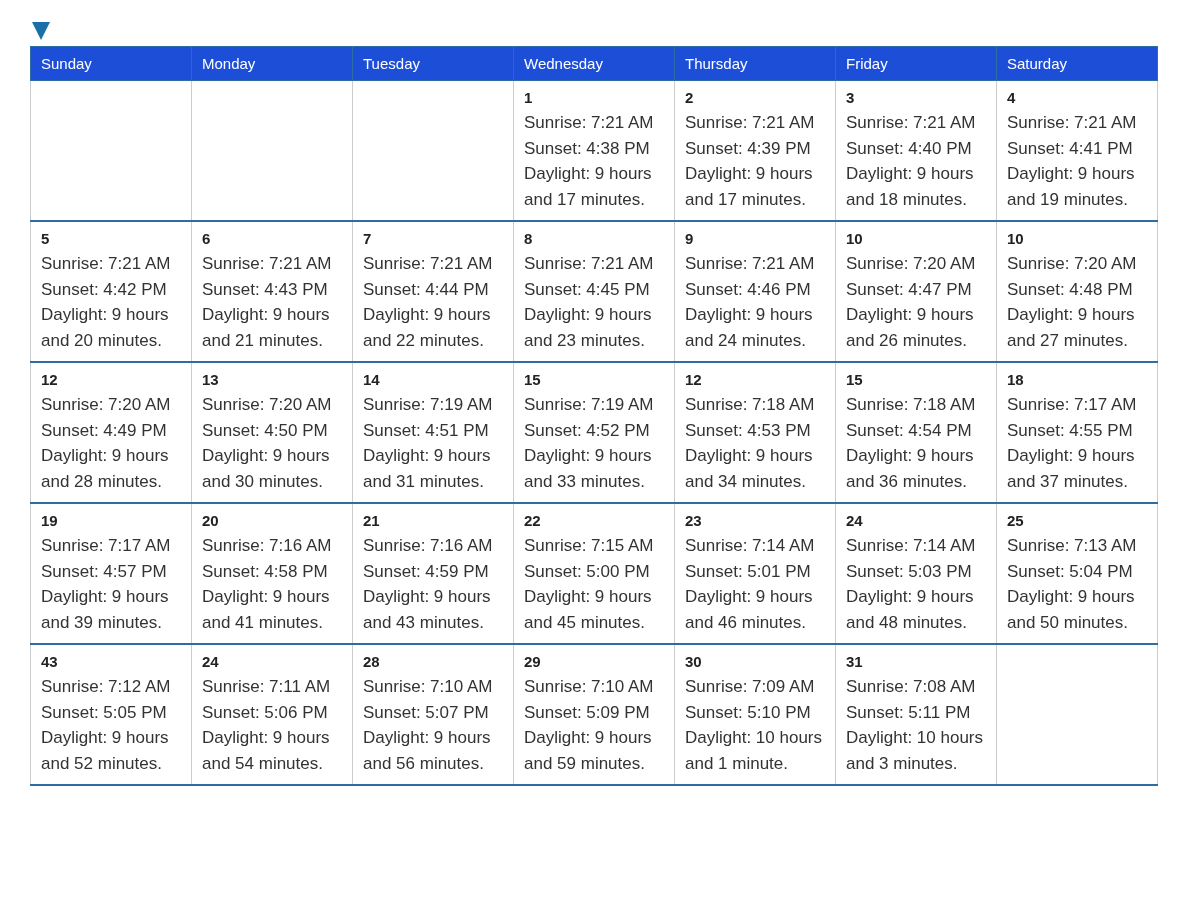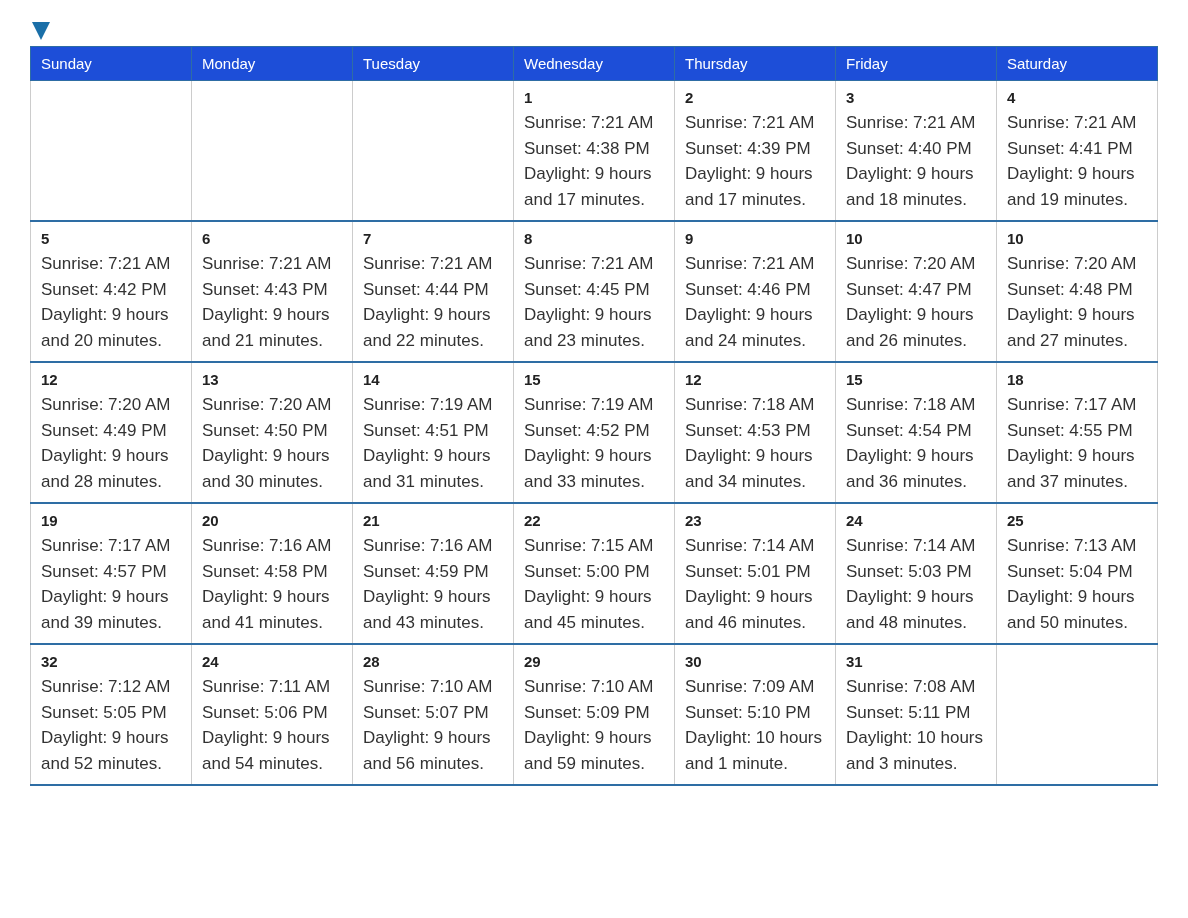--- a/index.html
+++ b/index.html
@@ -231,21 +231,21 @@
           <span class="day-num">24</span>
           <div class="day-info">Sunrise: 7:14 AM<br>Sunset: 5:03 PM<br>Daylight: 9 hours<br>and 48 minutes.</div>
         </td>
         <td>
           <span class="day-num">25</span>
           <div class="day-info">Sunrise: 7:13 AM<br>Sunset: 5:04 PM<br>Daylight: 9 hours<br>and 50 minutes.</div>
         </td>
       </tr>
       <tr>
         <td>
-          <span class="day-num">32</span>
+          <span class="day-num">43</span>
           <div class="day-info">Sunrise: 7:12 AM<br>Sunset: 5:05 PM<br>Daylight: 9 hours<br>and 52 minutes.</div>
         </td>
         <td>
           <span class="day-num">24</span>
           <div class="day-info">Sunrise: 7:11 AM<br>Sunset: 5:06 PM<br>Daylight: 9 hours<br>and 54 minutes.</div>
         </td>
         <td>
           <span class="day-num">28</span>
           <div class="day-info">Sunrise: 7:10 AM<br>Sunset: 5:07 PM<br>Daylight: 9 hours<br>and 56 minutes.</div>
         </td>

